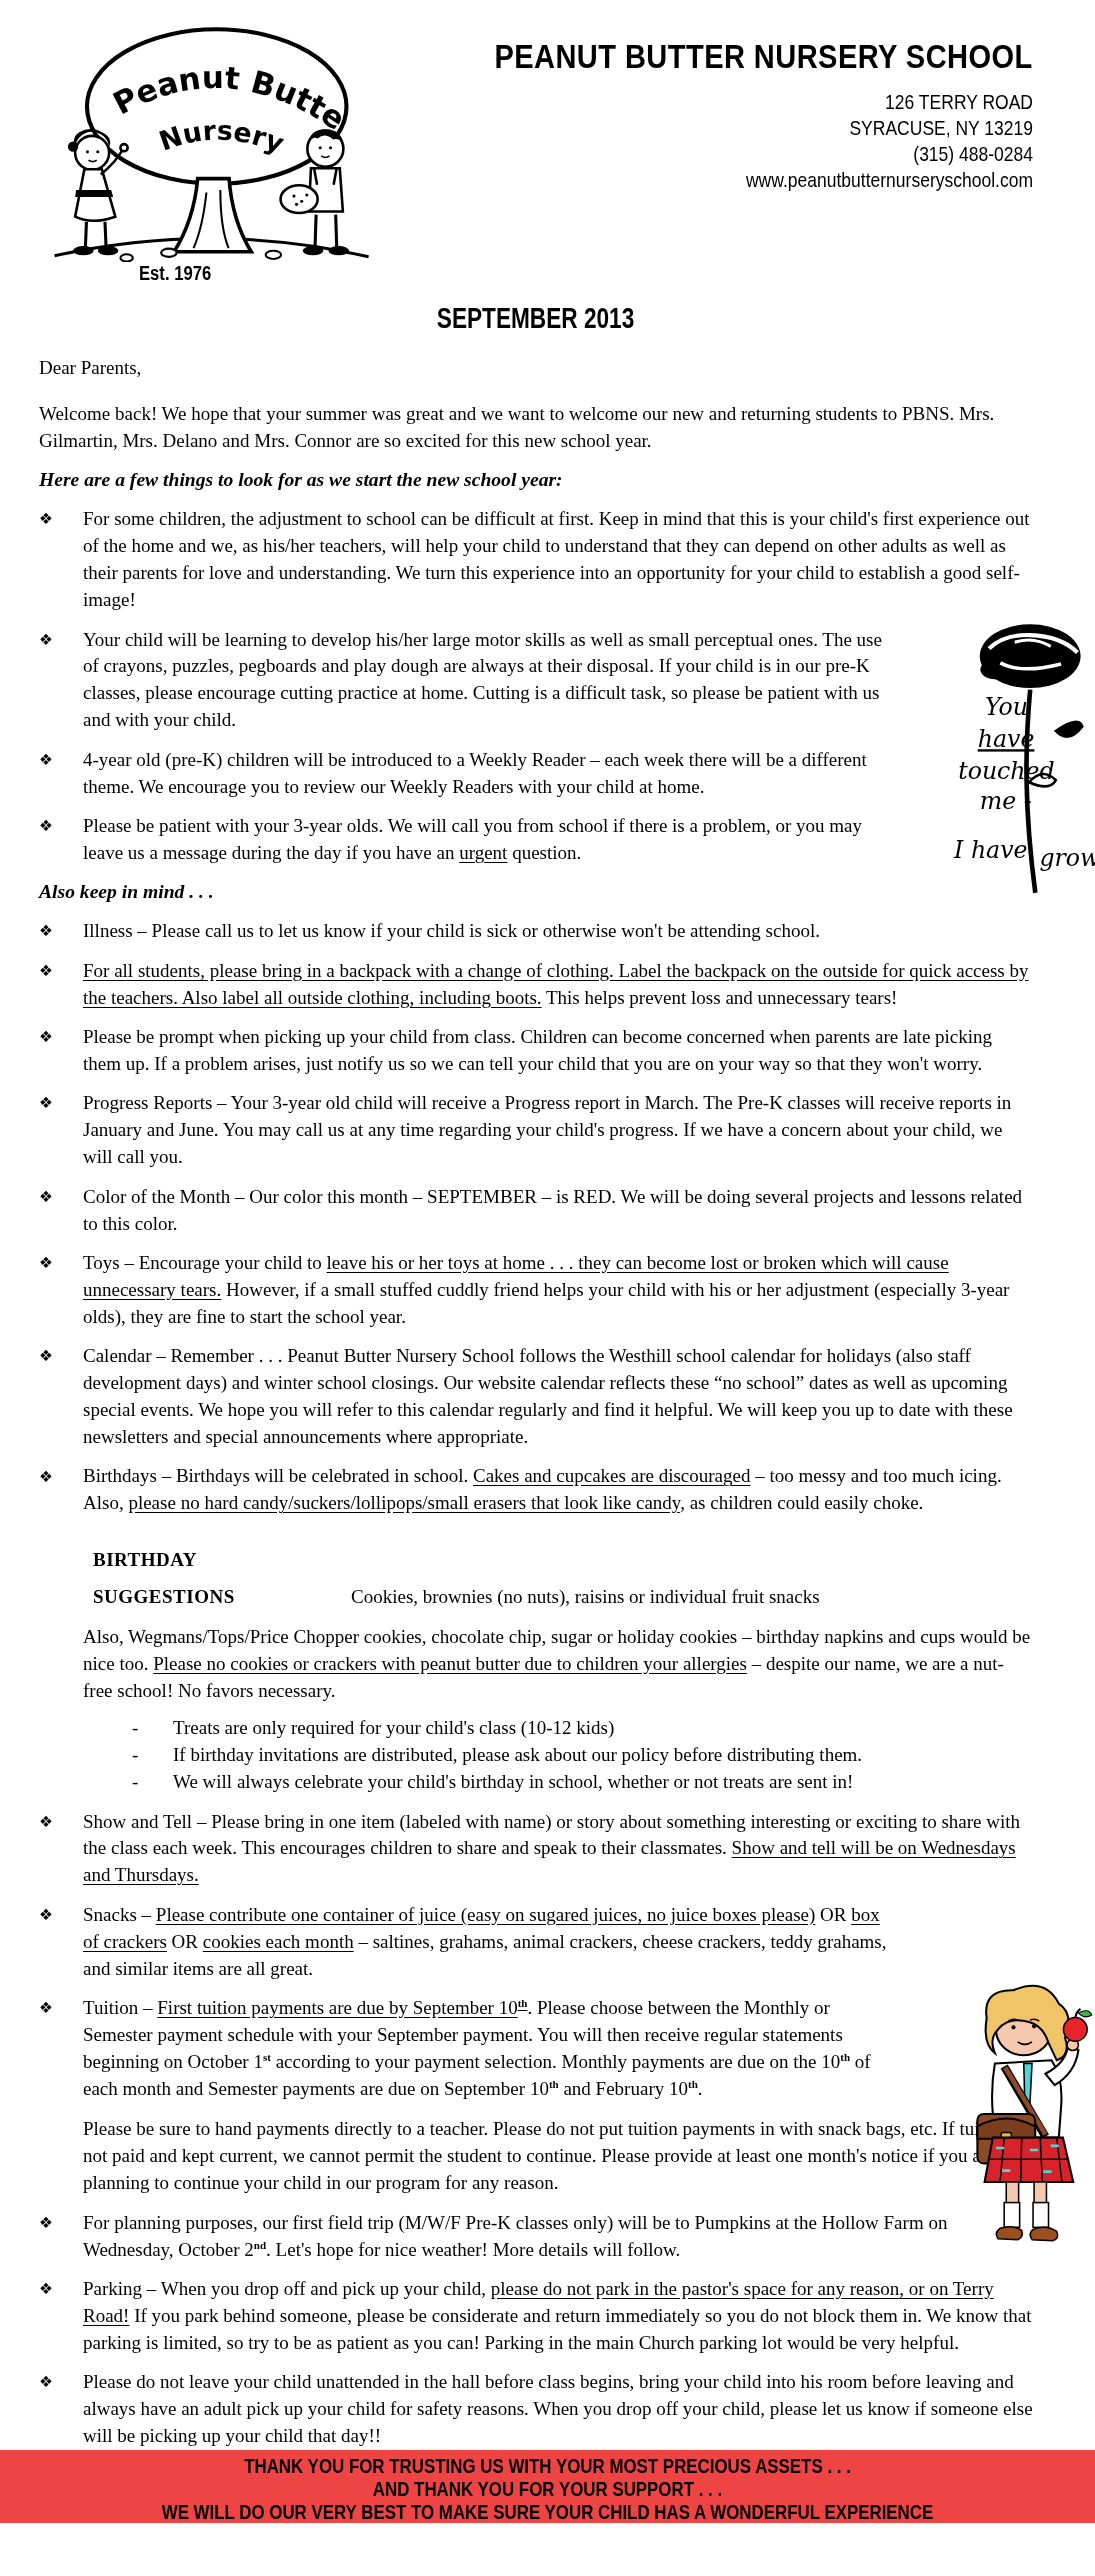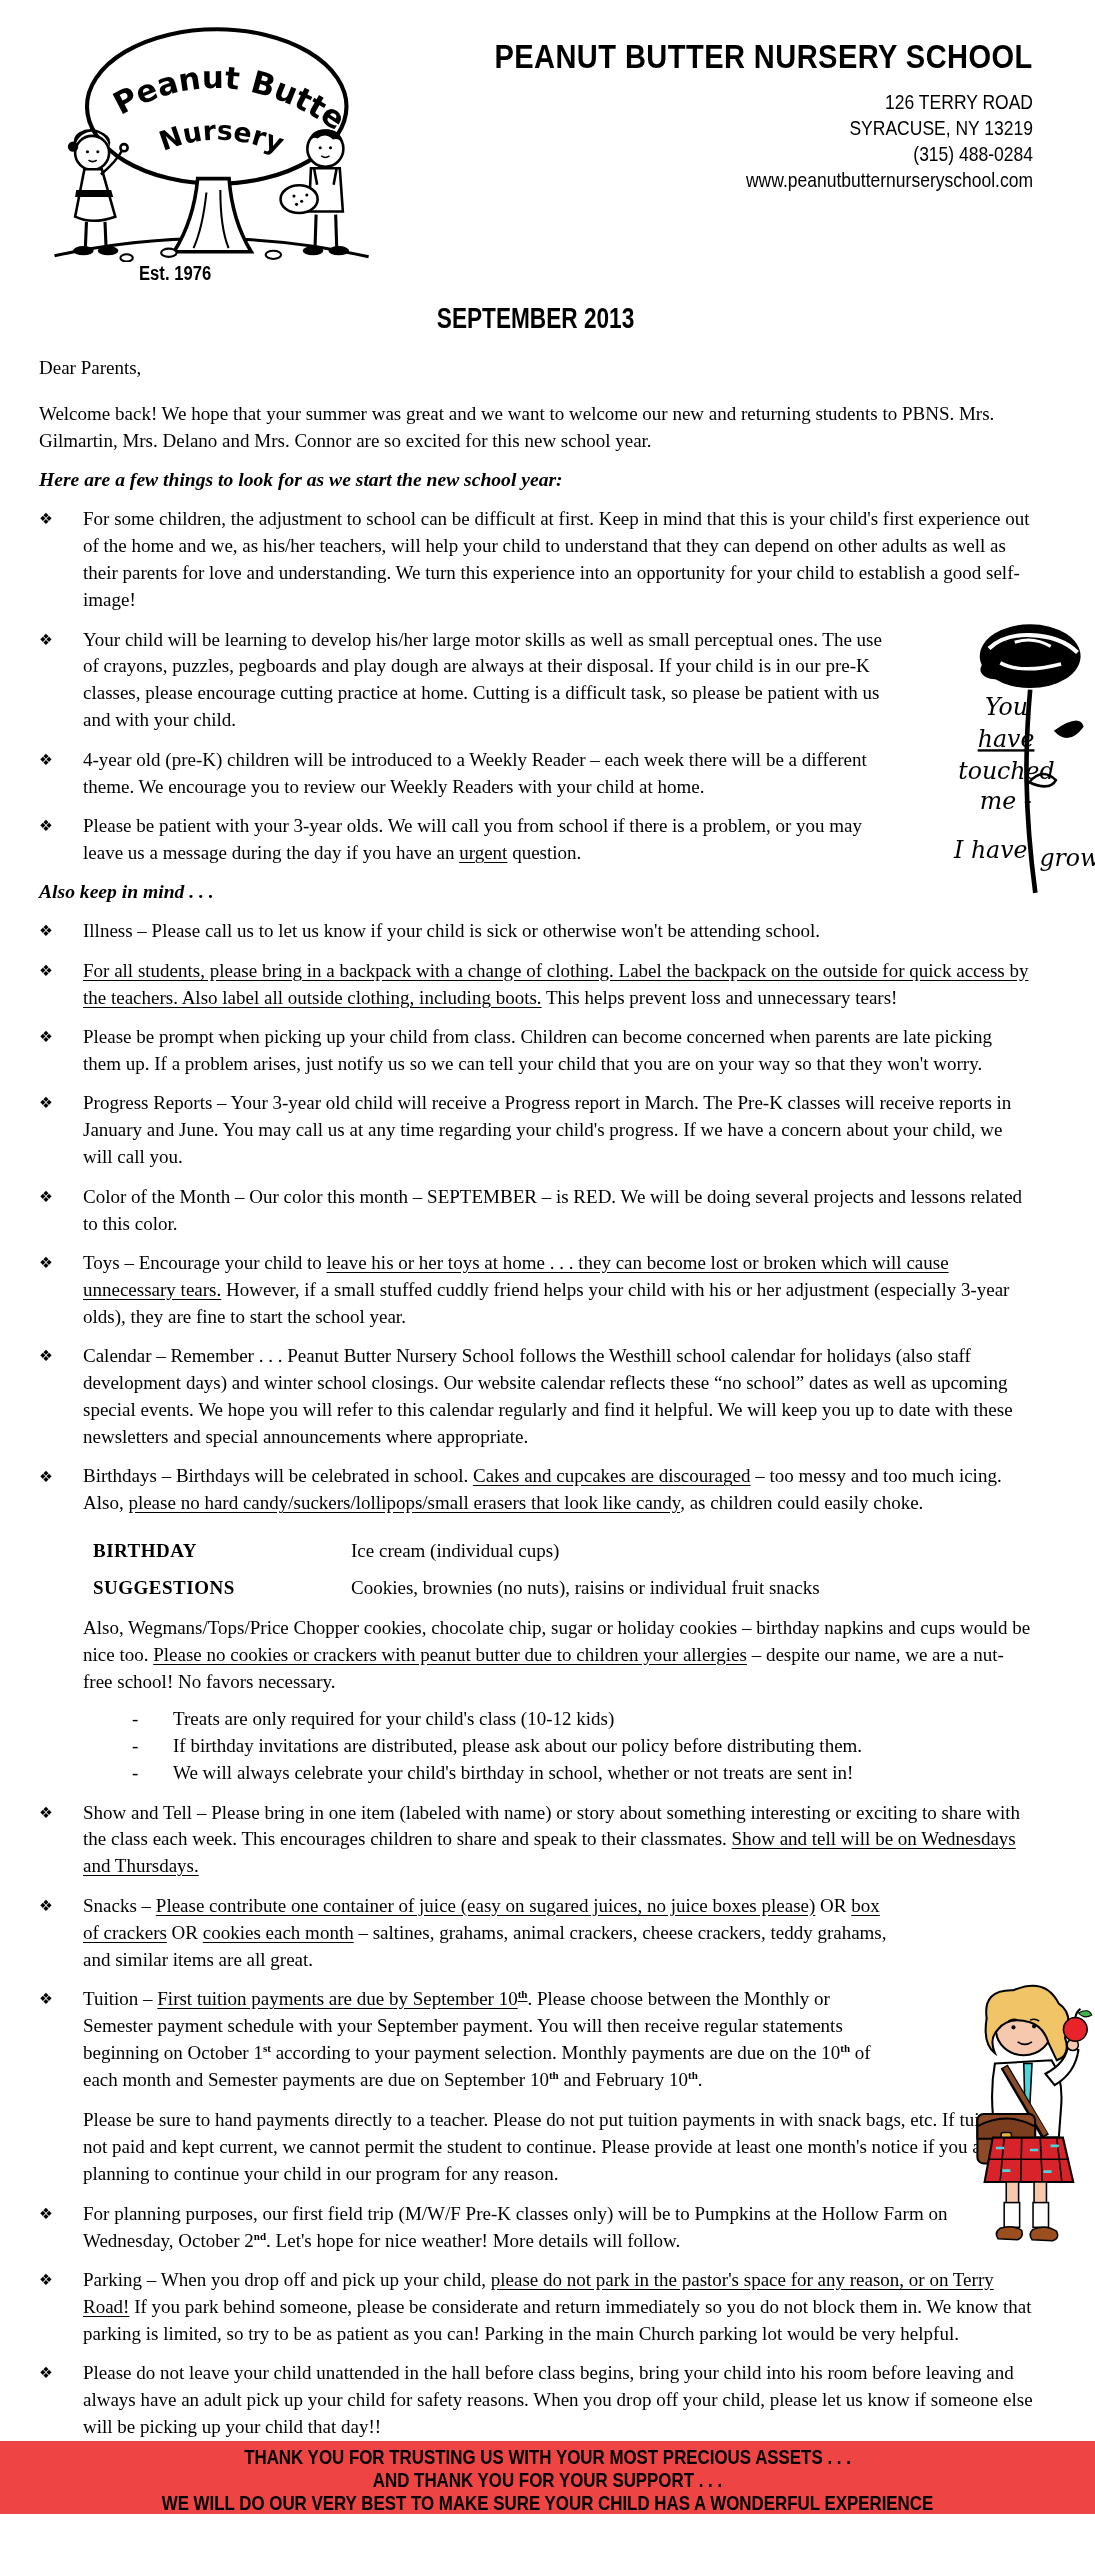--- a/index.html
+++ b/index.html
@@ -29,21 +29,21 @@
   .sec-heading{margin-top:11px;font-weight:700;font-style:italic;font-size:19.6px;}
   .bullet{display:flex;margin-top:12.4px;}
   .bullet .marker{flex:0 0 44px;font-size:15.5px;padding-top:2.1px;}
   .bullet .btxt{flex:1;}
   .pad{padding-right:144px;}
   .para{margin:13.4px 0 0 44px;}
   .dashes{margin:10.3px 0 0 44px;}
   .dash-item{display:flex;}
   .dash-item .dm{flex:0 0 90px;padding-left:49px;box-sizing:border-box;}
   .dash-item .dt{flex:1;}
-  .bday{margin:21px 0 0 54px;}
+  .bday{margin:30px 0 0 54px;}
   .bday-row{display:flex;}
   .bday-row + .bday-row{margin-top:9.3px;}
   .bday-label{flex:0 0 258px;font-weight:700;letter-spacing:0.5px;}
   .bday-value{flex:1;}
   .b{font-weight:400;}
   .u{text-decoration:underline;text-underline-offset:3.1px;}
   sup{font-size:58%;line-height:0;vertical-align:super;font-weight:bold;}
   sup.u{text-decoration:underline;}
   
   .footerblk{position:absolute;left:0;right:0;top:5095;text-align:center;background:#ef4444;
@@ -182,21 +182,20 @@
           <span class="marker">❖</span>
           <div class="btxt"><span class="b">Calendar</span><span> – Remember . . . Peanut Butter Nursery School follows the Westhill school calendar for holidays (also staff development days) and winter school closings. Our website calendar reflects these “no school” dates as well as upcoming special events. We hope you will refer to this calendar regularly and find it helpful. We will keep you up to date with these newsletters and special announcements where appropriate.</span></div>
         </div>
         <div class="bullet">
           <span class="marker">❖</span>
           <div class="btxt"><span class="b">Birthdays</span><span> – Birthdays will be celebrated in school. </span><span class="u">Cakes and cupcakes are discouraged</span><span> – too messy and too much icing. Also, </span><span class="u">please no hard candy/suckers/lollipops/small erasers that look like candy</span><span>, as children could easily choke.</span></div>
         </div>
         <div class="bday">
           <div class="bday-row">
             <div class="bday-label">BIRTHDAY</div>
-            <div class="bday-value">Ice cream (individual cups)</div>
           </div>
           <div class="bday-row">
             <div class="bday-label">SUGGESTIONS</div>
             <div class="bday-value">Cookies, brownies (no nuts), raisins or individual fruit snacks</div>
           </div>
         </div>
         <div class="para"><span>Also, Wegmans/Tops/Price Chopper cookies, chocolate chip, sugar or holiday cookies – birthday napkins and cups would be nice too. </span><span class="u">Please no cookies or crackers with peanut butter due to children your allergies</span><span> – despite our name, we are a nut-free school! No favors necessary.</span></div>
         <div class="dashes">
           <div class="dash-item">
             <span class="dm">-</span>

